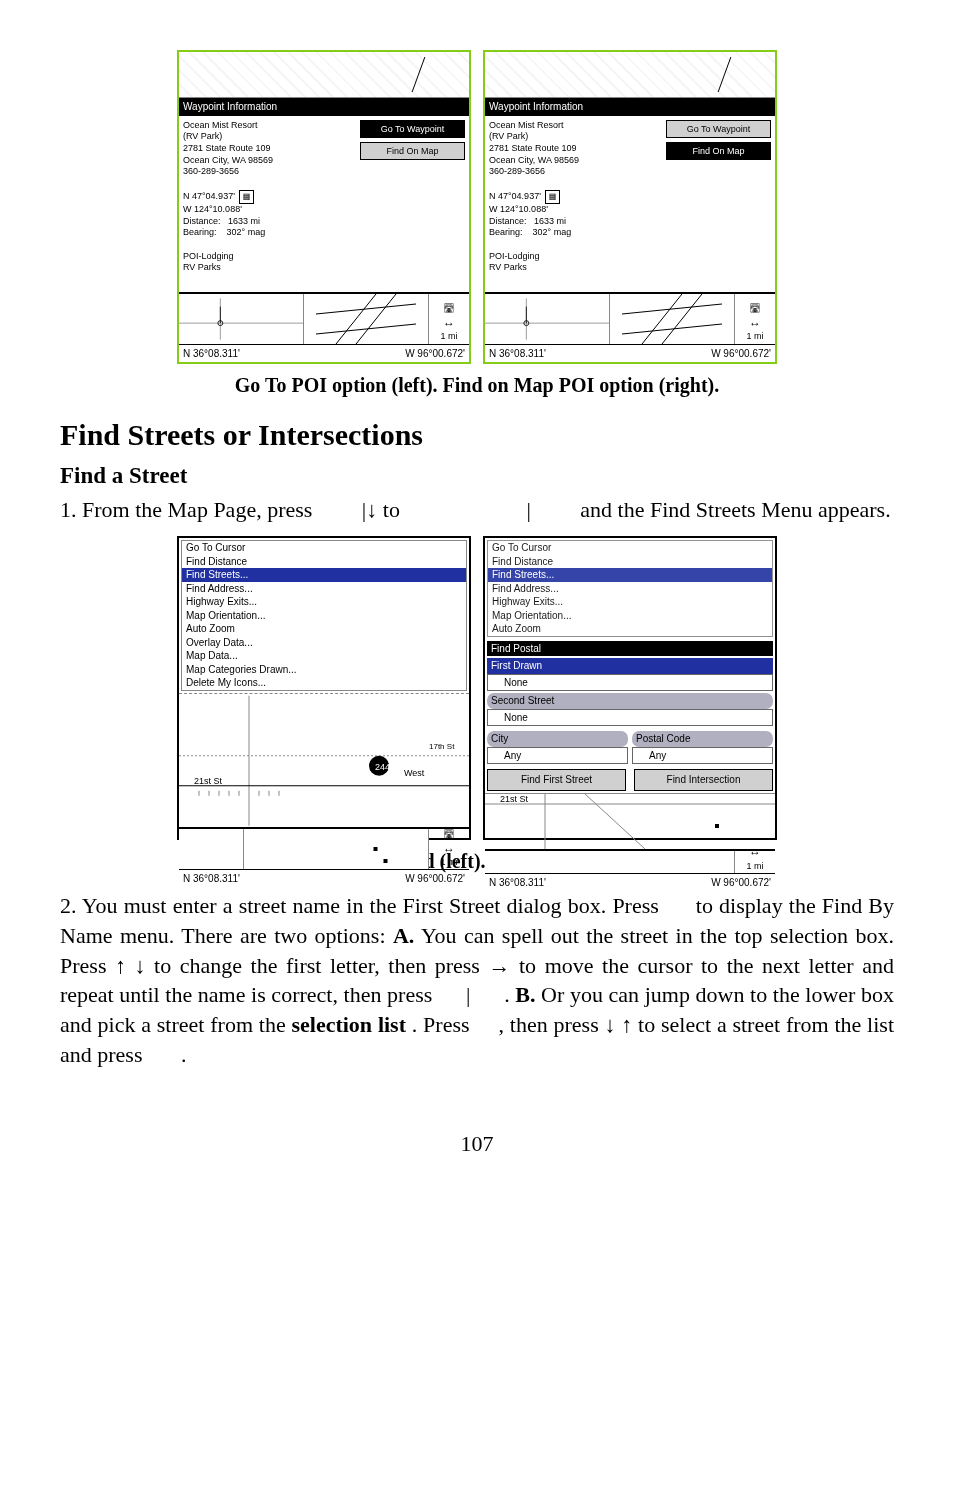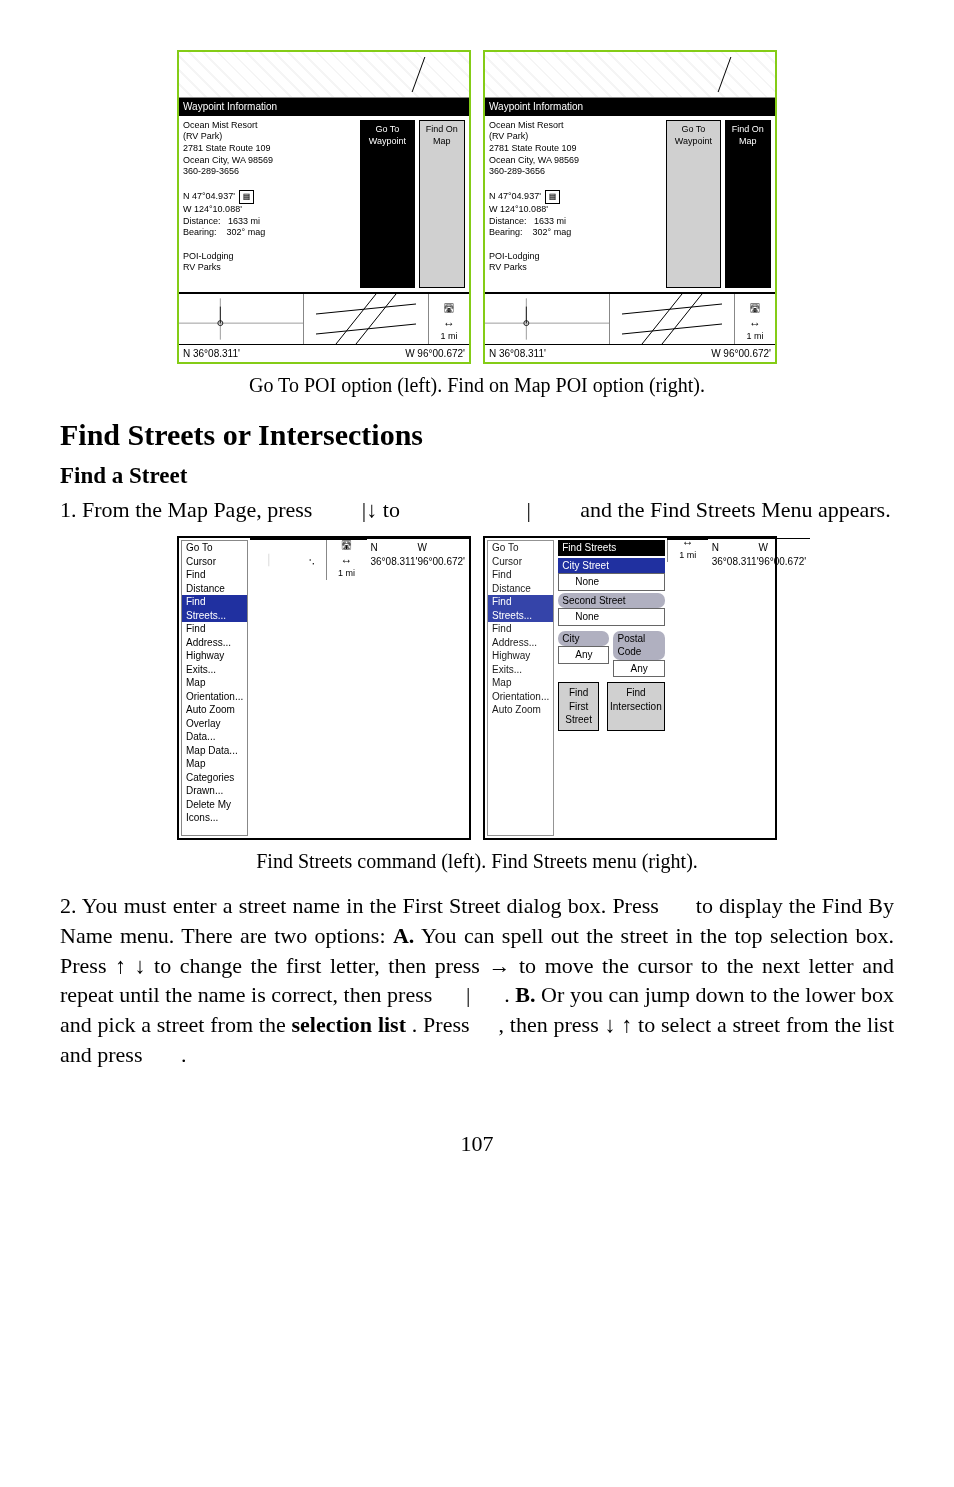--- a/index.html
+++ b/index.html
@@ -56,21 +56,21 @@
 .wp-left {
   flex: 1;
   padding: 4px;
   font-size: 9px;
   line-height: 1.3;
 }
 .wp-right {
   width: 105px;
   padding: 4px;
   display: flex;
-  flex-direction: row;
+  flex-direction: column;
   gap: 4px;
 }
 .wp-btn {
   border: 1px solid #000;
   background: #d0d0d0;
   text-align: center;
   padding: 2px 3px;
   font-size: 9px;
 }
 .wp-btn.selected {
@@ -108,21 +108,21 @@
 .bottom-zoom .arrows { font-size: 12px; }
 .coord-bar {
   border-top: 1px solid #000;
   padding: 2px 4px;
   font-size: 10px;
   display: flex;
   justify-content: space-between;
 }
 .caption {
   text-align: center;
-  font-weight: normal;
+  font-weight: bold;
   margin: 6px 0 16px 0;
   font-size: 20px;
 }
 h2 {
   font-family: "Century Schoolbook", Georgia, serif;
   font-size: 30px;
   font-weight: bold;
   margin: 10px 0 4px 0;
 }
 h3 {
@@ -137,20 +137,21 @@
 }
 .menu-screen {
   width: 290px;
   height: 300px;
   border: 2px solid #000;
   background: #fff;
   font-family: Arial, sans-serif;
   font-size: 10px;
   position: relative;
   display: flex;
+  flex-direction: column;
 }
 .menu-list {
   border: 1px solid #888;
   margin: 2px;
 }
 .menu-item {
   padding: 0px 4px;
   font-size: 10px;
   border-bottom: 0;
 }
@@ -415,22 +416,22 @@
     <div class="menu-list" id="menu-list-2" style="opacity:0.9">
         <div class="menu-item">Go To Cursor</div>
         <div class="menu-item">Find Distance</div>
         <div class="menu-item selected">Find Streets...</div>
         <div class="menu-item">Find Address...</div>
         <div class="menu-item">Highway Exits...</div>
         <div class="menu-item">Map Orientation...</div>
         <div class="menu-item">Auto Zoom</div>
       </div>
     <div class="find-panel">
-      <div class="find-header">Find Streets</div>
-      <div class="find-label">City Street</div>
+      <div class="find-header">Find Postal</div>
+      <div class="find-label">First Drawn</div>
       <div class="find-input">None</div>
       <div class="find-label-light">Second Street</div>
       <div class="find-input">None</div>
       <div class="find-row">
         <div class="find-col">
           <div class="find-label-light">City</div>
           <div class="find-input">Any</div>
         </div>
         <div class="find-col">
           <div class="find-label-light">Postal Code</div>

